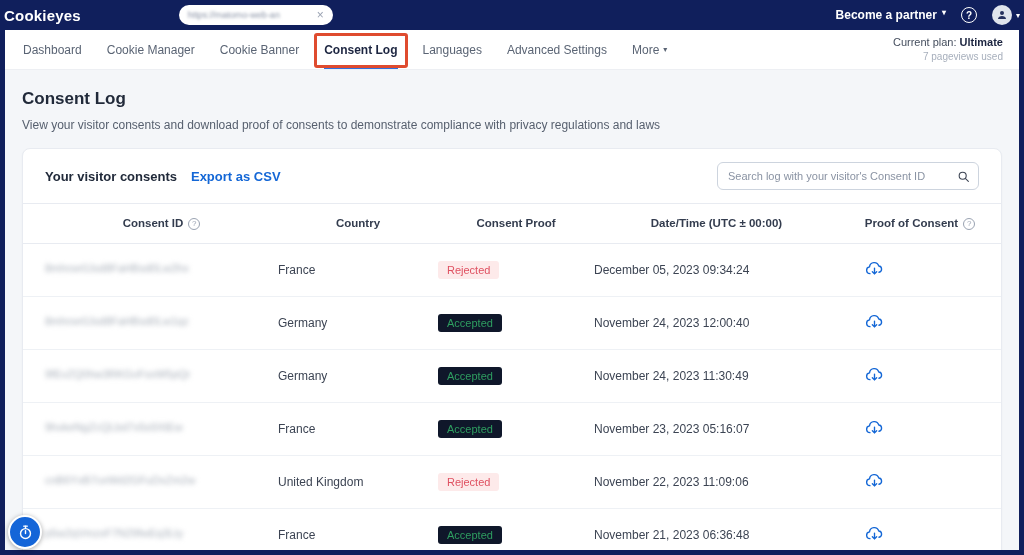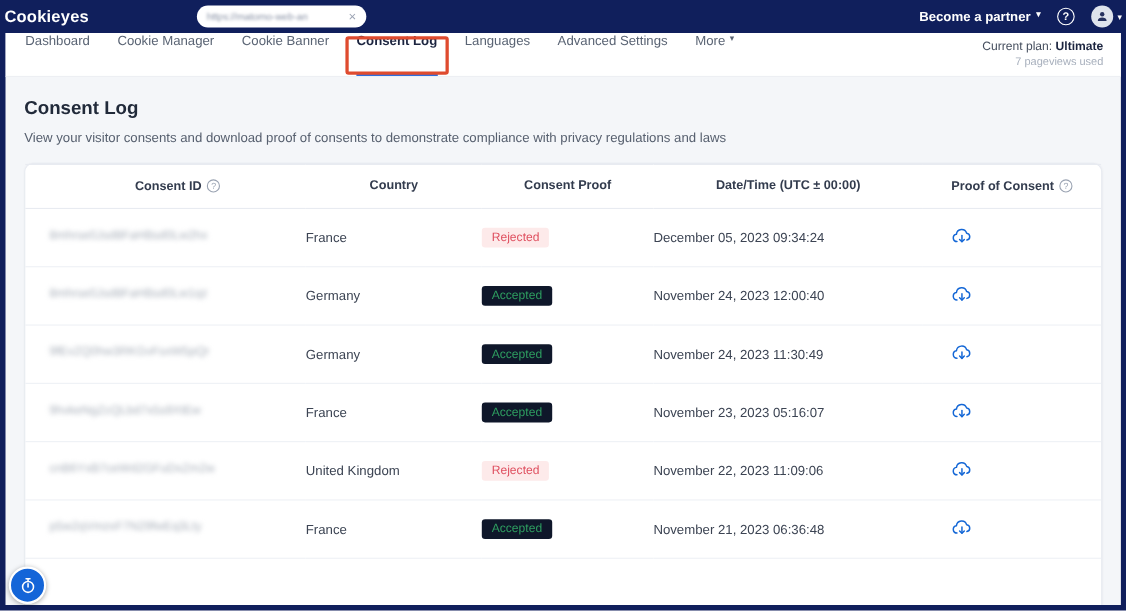--- a/index.html
+++ b/index.html
@@ -18,21 +18,21 @@
   .help-circle{width:16px;height:16px;border:1.5px solid #fff;border-radius:50%;color:#fff;font-size:10px;font-weight:bold;display:flex;align-items:center;justify-content:center;cursor:pointer;}
   .avatar-group{display:flex;align-items:center;gap:4px;cursor:pointer;}
   .avatar{width:20px;height:20px;border-radius:50%;background:#dfe4ec;display:flex;align-items:center;justify-content:center;}
 
   
   .frame{position:absolute;left:5px;right:5px;top:30px;bottom:5px;background:#f4f6f9;overflow:hidden;}
 
   
   .navbar{background:#fff;height:40px;display:flex;align-items:stretch;padding:0 18px;position:relative;border-bottom:1px solid #edeff3;}
   .tabs{display:flex;align-items:stretch;}
-  .tab{display:flex;gap:4px;font-size:12px;color:#5a6474;margin-right:25px;position:relative;text-decoration:none;cursor:pointer;}
+  .tab{display:flex;align-items:center;gap:4px;font-size:12px;color:#5a6474;margin-right:25px;position:relative;text-decoration:none;cursor:pointer;}
   .tab.active{color:#1c2540;font-weight:bold;box-shadow:inset 0 -2px 0 #2f6fde;}
   .tab-caret{font-size:8px;color:#5a6474;}
   .annotation{position:absolute;top:3px;bottom:1px;left:-10px;right:-10px;border:3px solid #df4b2f;border-radius:3px;pointer-events:none;}
   .plan-info{position:absolute;right:16px;top:5px;text-align:right;line-height:1.4;}
   .plan-line{font-size:11px;color:#454e5e;}
   .plan-line b{color:#1c2540;text-align:right;}
   .pageviews{font-size:10px;color:#a7afbc;}
 
   
   .main{padding:19px 17px 0;}
@@ -137,20 +137,33 @@
       <div class="plan-line"><span>Current plan: </span><b>Ultimate</b></div>
       <div class="pageviews">7 pageviews used</div>
     </div>
   </nav>
 
   <main class="main">
     <h1 class="page-title">Consent Log</h1>
     <p class="page-subtitle">View your visitor consents and download proof of consents to demonstrate compliance with privacy regulations and laws</p>
 
     <section class="card">
+      <div class="card-header">
+        <span class="card-title">Your visitor consents</span>
+        <a class="export-link">Export as CSV</a>
+        <div class="search-wrap">
+          <input class="search-input" type="text" placeholder="Search log with your visitor's Consent ID" style="">
+          <span class="search-icon">
+            <svg width="13" height="13" viewBox="0 0 24 24" fill="none" stroke="#3c4453" stroke-width="2" stroke-linecap="round">
+                <circle cx="10.5" cy="10.5" r="6.5"></circle>
+                <path d="M15.8 15.8L21 21"></path>
+              </svg>
+          </span>
+        </div>
+      </div>
 
       <table>
         <colgroup>
             <col class="c1">
             <col class="c2">
             <col class="c3">
             <col class="c4">
             <col class="c5">
           </colgroup>
         <thead>

